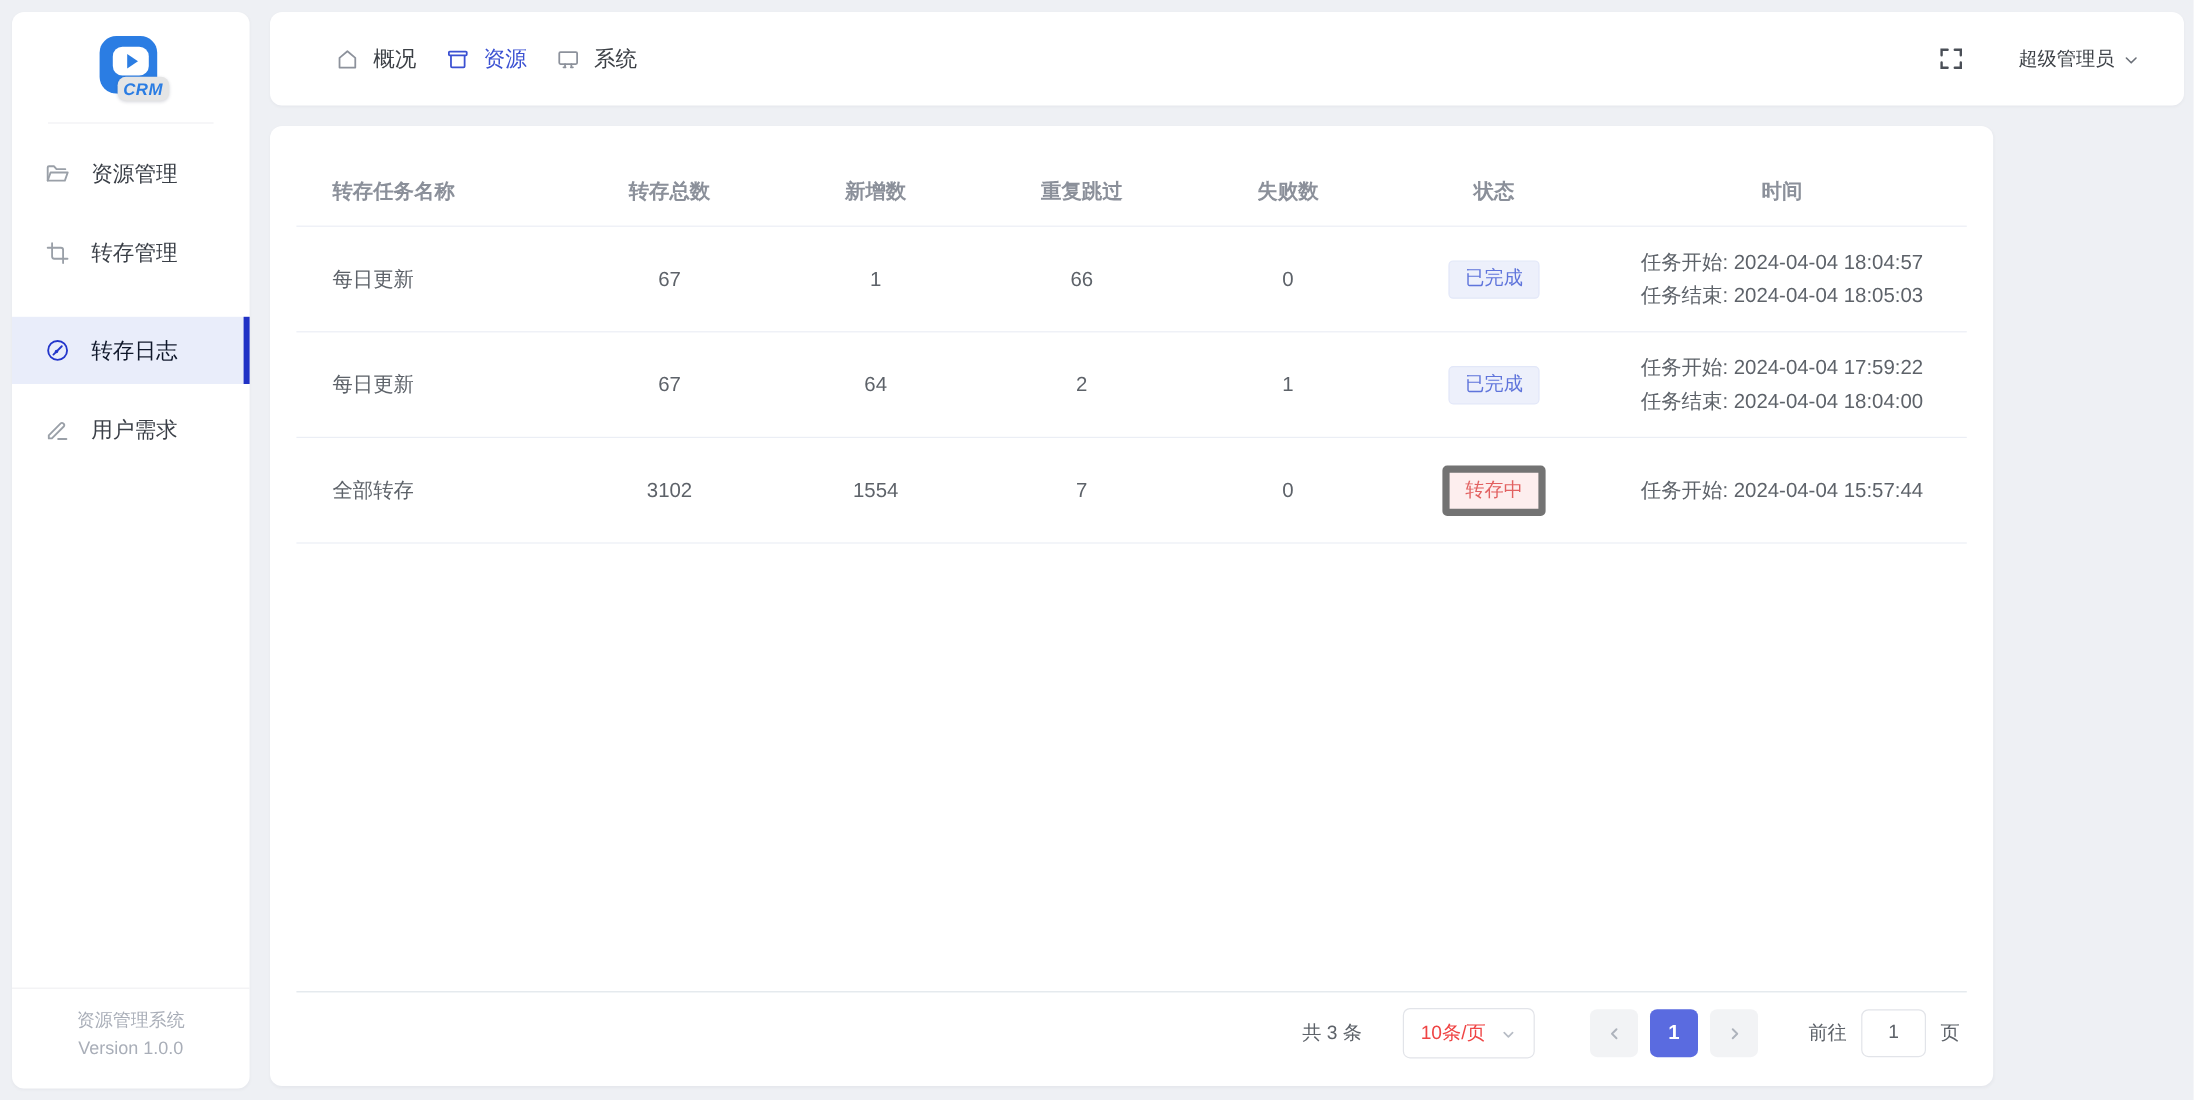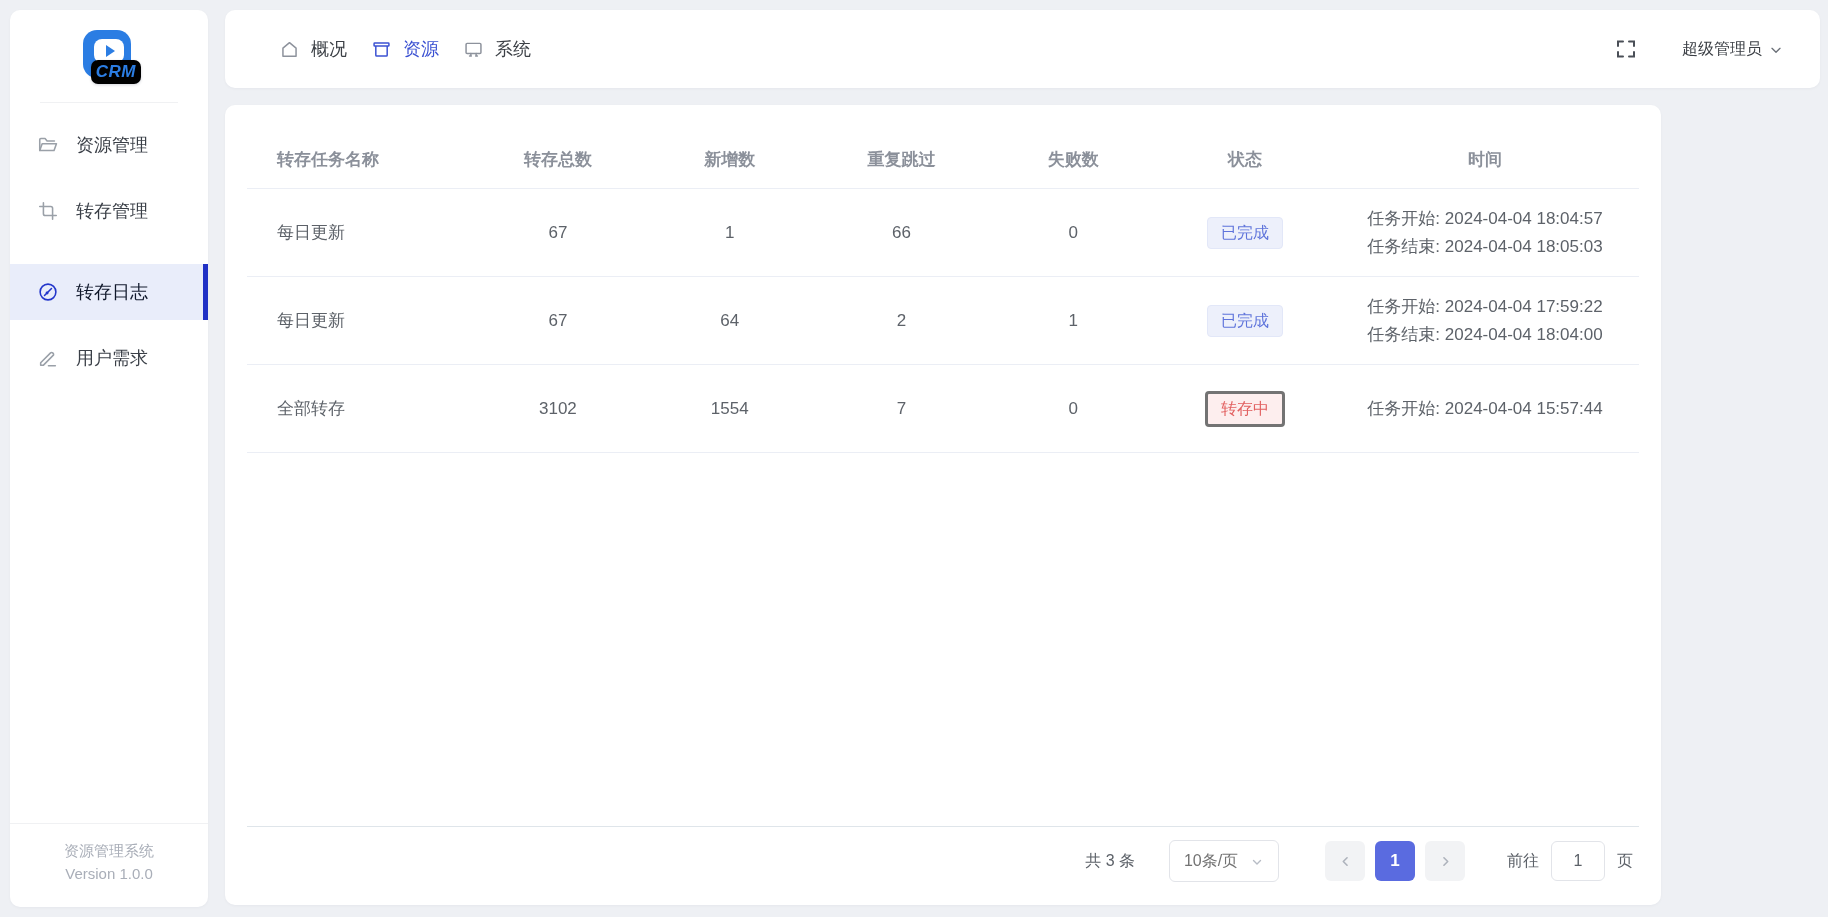--- a/index.html
+++ b/index.html
@@ -18,22 +18,22 @@
     position:absolute; left:10px; top:10px; width:198px; height:897px;
     background:#fff; border-radius:10px; display:flex; flex-direction:column;
     box-shadow:0 1px 3px rgba(20,30,60,.04);
   }
   .logo-wrap { height:92px; display:flex; align-items:center; justify-content:center; }
   .logo { position:relative; width:56px; height:52px; cursor:pointer; }
   .logo-square { width:48px; height:48px; background:#2b7de3; border-radius:14px; position:absolute; left:2px; top:0; }
   .logo-inner { position:absolute; left:11px; top:9px; width:30px; height:24px; background:#fff; border-radius:8px; display:flex; align-items:center; justify-content:center; }
   .logo-play { width:0; height:0; border-left:9px solid #2b7de3; border-top:6px solid transparent; border-bottom:6px solid transparent; margin-left:2px; }
   .logo-pill {
-    position:absolute; right:-4px; bottom:-2px; background:#000000; color:#2b7de3;
-    font-weight:bold; font-style:italic; font-size:17px; padding:2px 5px;
+    position:absolute; right:-4px; bottom:-2px; background:#e5e5e5; color:#2b7de3;
+    font-weight:bold; font-style:italic; font-size:14px; padding:2px 5px;
     border-radius:7px; box-shadow:0 1px 3px rgba(20,30,60,.18); letter-spacing:.5px;
   }
   .logo-divider { margin:0 30px; border-top:1px solid #f0f1f3; }
   .menu { flex:1; padding-top:14px; }
   .menu-item {
     position:relative; height:56px; margin-bottom:10px; display:flex; align-items:center;
     padding-left:27px; gap:17px; font-size:18px; color:#3a3f47; cursor:pointer;
   }
   .menu-item .m-icon { width:22px; height:22px; color:#9aa0a8; display:flex; align-items:center; }
   .menu-item.active { background:#e9edfa; color:#0f172a;margin-top:25px; }
@@ -68,32 +68,32 @@
   .t-row { display:flex; align-items:center; border-bottom:1px solid #ebeef5; }
   .t-head { height:58px; font-weight:bold; color:#8b909a; font-size:17px; }
   .t-body-row { height:88px; color:#5d6269; font-size:17px; }
   .col-name { width:225px; padding-left:30px; text-align:left; }
   .col-num { flex:1; text-align:center; }
   .col-time { width:308px; text-align:center; }
   .badge {
     display:inline-block; padding:7px 13px; border-radius:4px; font-size:16px; line-height:1;
   }
   .badge-blue { color:#5f74db; background:#edf0fb; border:1px solid #e2e7f8; }
-  .badge-red  { color:#e26161; background:#fdeeee; border:3px solid #737373; }
+  .badge-red  { color:#e26161; background:#fdeeee; border:6px solid #737373; }
   .time-line { line-height:1.6; font-size:17px; }
   
   .pagination {
     flex:1; display:flex; align-items:center; justify-content:flex-end;
     font-size:16px; color:#5d6269; padding-right:6px;
   }
   .pg-total { margin-right:34px; }
   .pg-select {
     width:110px; height:42px; border:1px solid #e2e4e9; border-radius:6px;
     display:flex; align-items:center; justify-content:center; gap:12px;
-    cursor:pointer; background:#fff; color:#737373;
+    cursor:pointer; background:#fff; color:#ef4444;
   }
   .pg-select .chev { width:14px; height:14px; color:#b7bcc5; display:flex; margin-top:2px; }
   .pg-btn {
     width:40px; height:40px; border-radius:6px; background:#f2f3f5;
     display:flex; align-items:center; justify-content:center; cursor:pointer;
   }
   .pg-btn .chev { width:15px; height:15px; color:#aeb3bc; display:flex; }
   .pg-prev { margin-left:46px; }
   .pg-page {
     margin-left:10px; width:40px; height:40px; border-radius:6px; background:#5a6be0;

